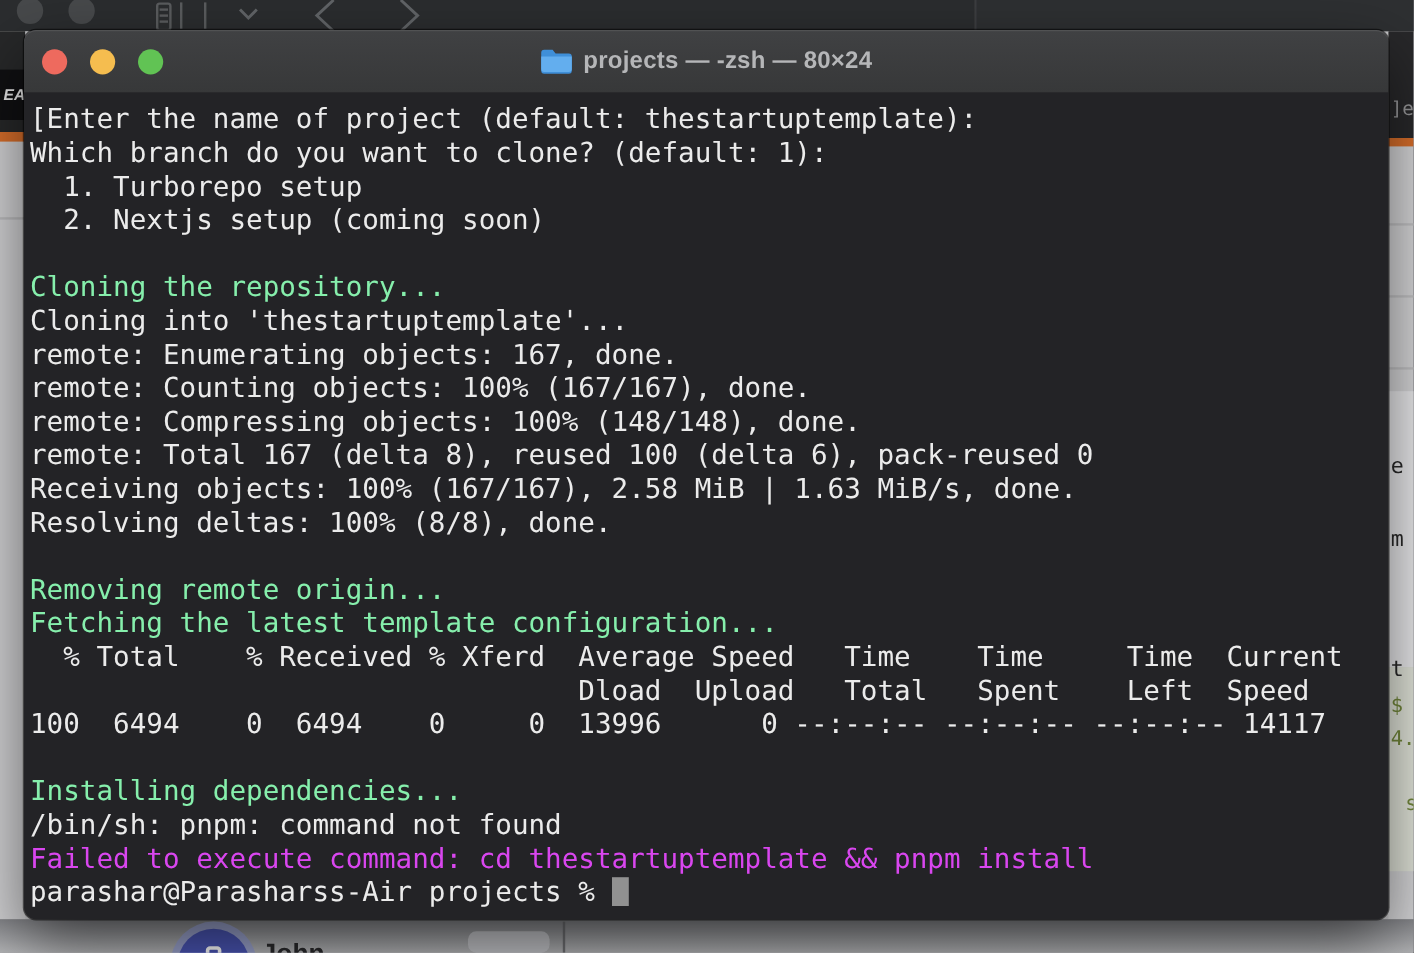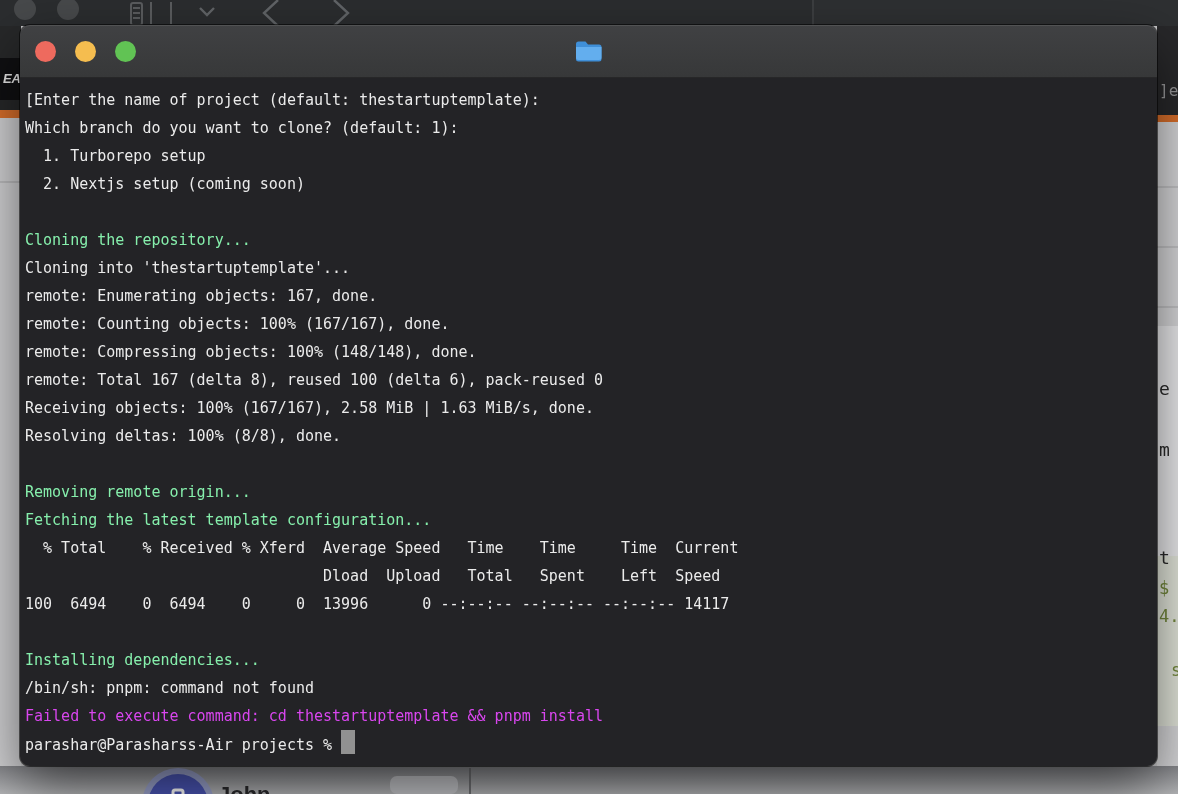--- a/index.html
+++ b/index.html
@@ -95,21 +95,21 @@
   .tl { width: 21px; height: 21px; border-radius: 50%; }
   .tl.red { background: #ee6a5e; }
   .tl.yellow { background: #f5bd4f; }
   .tl.green { background: #61c354; }
   .title-group { display: flex; align-items: center; gap: 9px; }
   .window-title { color: #b5b6b8; font-size: 20px; font-weight: bold; letter-spacing: 0.2px; }
 
   .terminal-content {
     padding: 8px 0 0 5px;
     font-family: "DejaVu Sans Mono", monospace;
-    font-size: 15px;
+    font-size: 23px;
     line-height: 28px;
     color: #ebebeb;
     white-space: pre;
     overflow: hidden;
   }
   .tline { height: 28px; }
   .tline.green { color: #86efac; }
   .tline.red { color: #d946ef; }
   .cursor { display: inline-block; width: 14px; height: 24px; background: #919191; vertical-align: -4px; }
 </style>
@@ -185,16 +185,17 @@
     <div class="traffic-lights">
       <span class="tl red"></span>
       <span class="tl yellow"></span>
       <span class="tl green"></span>
     </div>
     <div class="title-group">
       <svg width="27" height="22" viewBox="0 0 27 22">
         <path d="M1 4 a2.5 2.5 0 0 1 2.5 -2.5 h7 l2.5 3 h11 a2.5 2.5 0 0 1 2.5 2.5 v12 a2.5 2.5 0 0 1 -2.5 2.5 h-20.5 a2.5 2.5 0 0 1 -2.5 -2.5 z" fill="#3f8fd8"></path>
         <path d="M1 7 h25.5 v10.5 a2.5 2.5 0 0 1 -2.5 2.5 h-20.5 a2.5 2.5 0 0 1 -2.5 -2.5 z" fill="#63aeee"></path>
       </svg>
+      <span class="window-title">projects — -zsh — 80×24</span>
     </div>
   </div>
   <div class="terminal-content"><div class="tline">[Enter the name of project (default: thestartuptemplate):</div><div class="tline">Which branch do you want to clone? (default: 1):</div><div class="tline">  1. Turborepo setup</div><div class="tline">  2. Nextjs setup (coming soon)</div><div class="tline"></div><div class="tline green">Cloning the repository...</div><div class="tline">Cloning into 'thestartuptemplate'...</div><div class="tline">remote: Enumerating objects: 167, done.</div><div class="tline">remote: Counting objects: 100% (167/167), done.</div><div class="tline">remote: Compressing objects: 100% (148/148), done.</div><div class="tline">remote: Total 167 (delta 8), reused 100 (delta 6), pack-reused 0</div><div class="tline">Receiving objects: 100% (167/167), 2.58 MiB | 1.63 MiB/s, done.</div><div class="tline">Resolving deltas: 100% (8/8), done.</div><div class="tline"></div><div class="tline green">Removing remote origin...</div><div class="tline green">Fetching the latest template configuration...</div><div class="tline">  % Total    % Received % Xferd  Average Speed   Time    Time     Time  Current</div><div class="tline">                                 Dload  Upload   Total   Spent    Left  Speed</div><div class="tline">100  6494    0  6494    0     0  13996      0 --:--:-- --:--:-- --:--:-- 14117</div><div class="tline"></div><div class="tline green">Installing dependencies...</div><div class="tline">/bin/sh: pnpm: command not found</div><div class="tline red">Failed to execute command: cd thestartuptemplate &amp;&amp; pnpm install</div><div class="tline">parashar@Parasharss-Air projects % <span class="cursor"></span></div></div>
 </div>
 
 </body></html>

